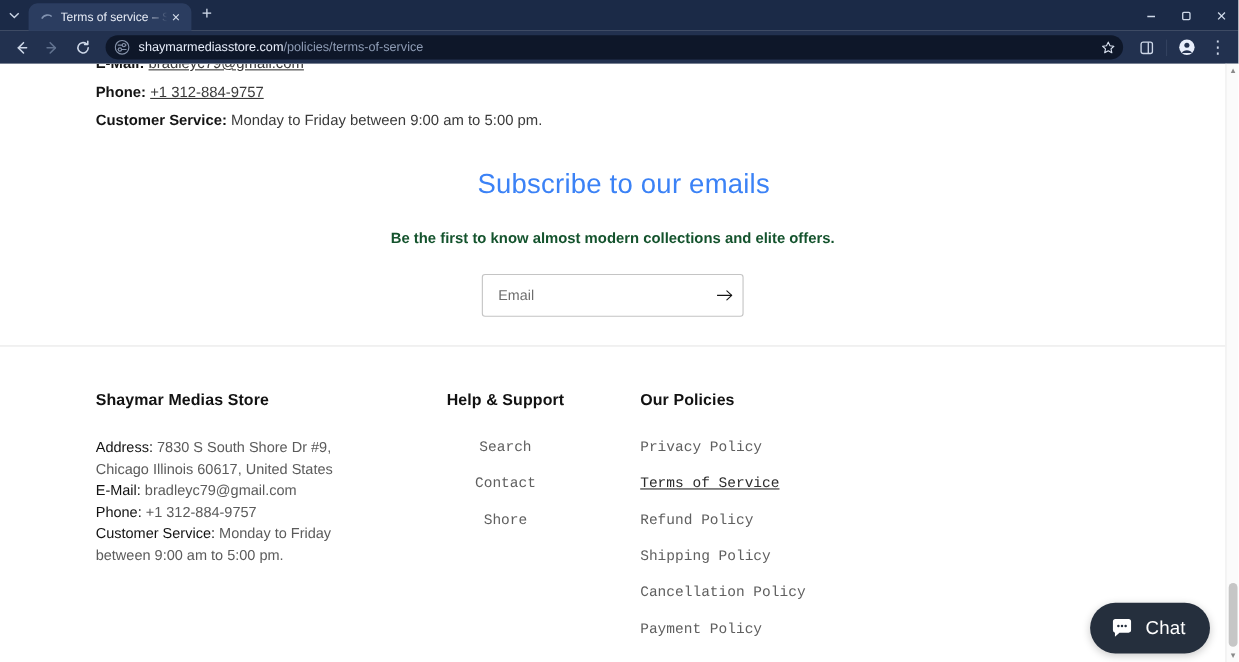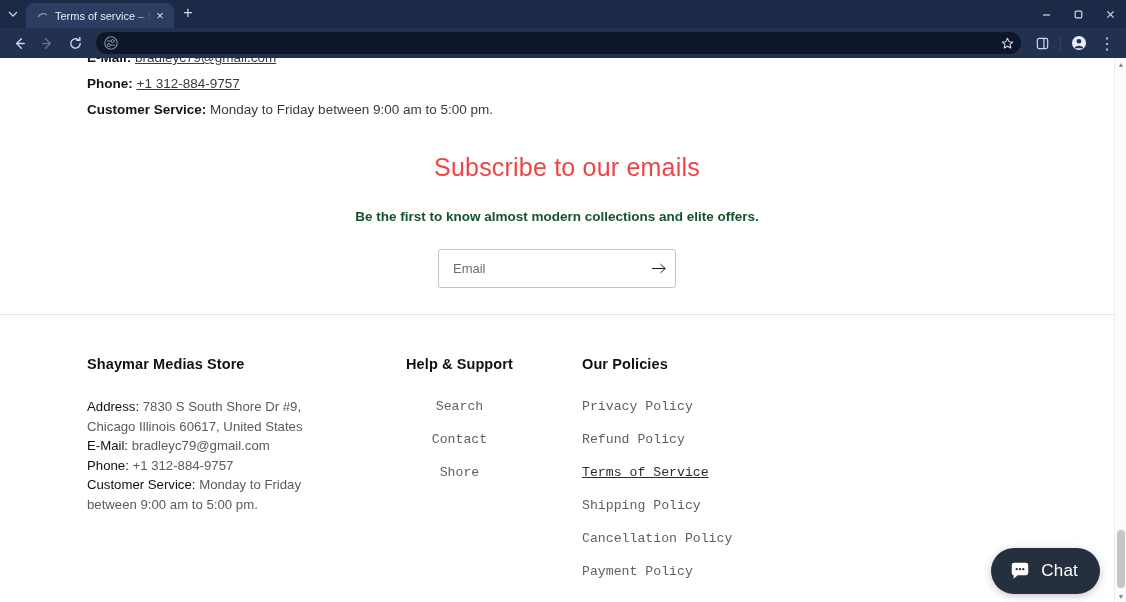--- a/index.html
+++ b/index.html
@@ -94,21 +94,21 @@
   }
   .policy-tail .row { white-space: nowrap; }
   .policy-tail b { color: #141414; font-weight: bold; }
   .policy-tail a { color: #3a3a3a; text-decoration: underline; }
   .clipline { height: 13px; overflow: hidden; position: relative; }
   .clipline .inner { position: absolute; top: -13px; left: 0; white-space: nowrap; }
 
   
   .newsletter { text-align: center; padding-top: 30px; }
   .newsletter h2 {
-    font-size: 25px; font-weight: 400; color: #ef4444; letter-spacing: .2px; padding-left: 20px;
+    font-size: 25px; font-weight: 400; color: #3b82f6; letter-spacing: .2px; padding-left: 20px;
   }
   .newsletter p {
     font-size: 13.5px; color: #14532d; margin-top: 27px; font-weight: 700;
   }
   .emailform {
     margin: 25px auto 0; width: 238px; height: 39px;
     border: 1px solid #c4c4c4; border-radius: 3px;
     display: flex; align-items: center; position: relative; background: #fff;
   }
   .emailform input {
@@ -231,20 +231,21 @@
     </div>
     <div class="omnibox">
       <span class="omni-icon">
         <svg width="14" height="14" viewBox="0 0 14 14">
           <circle cx="7" cy="7" r="6.2" fill="none" stroke="#9aa8c0" stroke-width="1.1"></circle>
           <path d="M3 5 H11 M3 9 H11" stroke="#9aa8c0" stroke-width="1.1"></path>
           <circle cx="8.6" cy="5" r="1.5" fill="#0e1729" stroke="#9aa8c0" stroke-width="1"></circle>
           <circle cx="5" cy="9" r="1.5" fill="#0e1729" stroke="#9aa8c0" stroke-width="1"></circle>
         </svg>
       </span>
+      <span class="omni-url"><b>shaymarmediasstore.com</b><span>/policies/terms-of-service</span></span>
       <span class="star-btn">
         <svg width="13" height="13" viewBox="0 0 14 14">
             <path d="M7 1.4 L8.7 5 L12.5 5.4 L9.7 8 L10.5 11.8 L7 9.9 L3.5 11.8 L4.3 8 L1.5 5.4 L5.3 5 Z" fill="none" stroke="#dbe3f1" stroke-width="1.1" stroke-linejoin="round"></path>
           </svg>
       </span>
     </div>
     <div class="tb-right">
       <div class="tbicon">
         <svg width="15" height="15" viewBox="0 0 16 16">
             <rect x="2.5" y="2.5" width="11" height="11" rx="2" fill="none" stroke="#cdd7e8" stroke-width="1.3"></rect>
@@ -321,22 +322,22 @@
               <li><a href="#">Search</a></li>
               <li><a href="#">Contact</a></li>
               <li><a href="#">Shore</a></li>
             </ul>
         </div>
 
         <div class="col-c">
           <div class="col-h">Our Policies</div>
           <ul class="flinks" id="policy-links">
               <li><a href="#">Privacy Policy</a></li>
+              <li><a href="#" class="current">Terms of Service</a></li>
               <li><a href="#">Refund Policy</a></li>
-              <li><a href="#" class="current">Terms of Service</a></li>
               <li><a href="#">Shipping Policy</a></li>
               <li><a href="#">Cancellation Policy</a></li>
               <li><a href="#">Payment Policy</a></li>
             </ul>
         </div>
       </div>
 
       <div style="height:29px"></div>
 
     </div>

